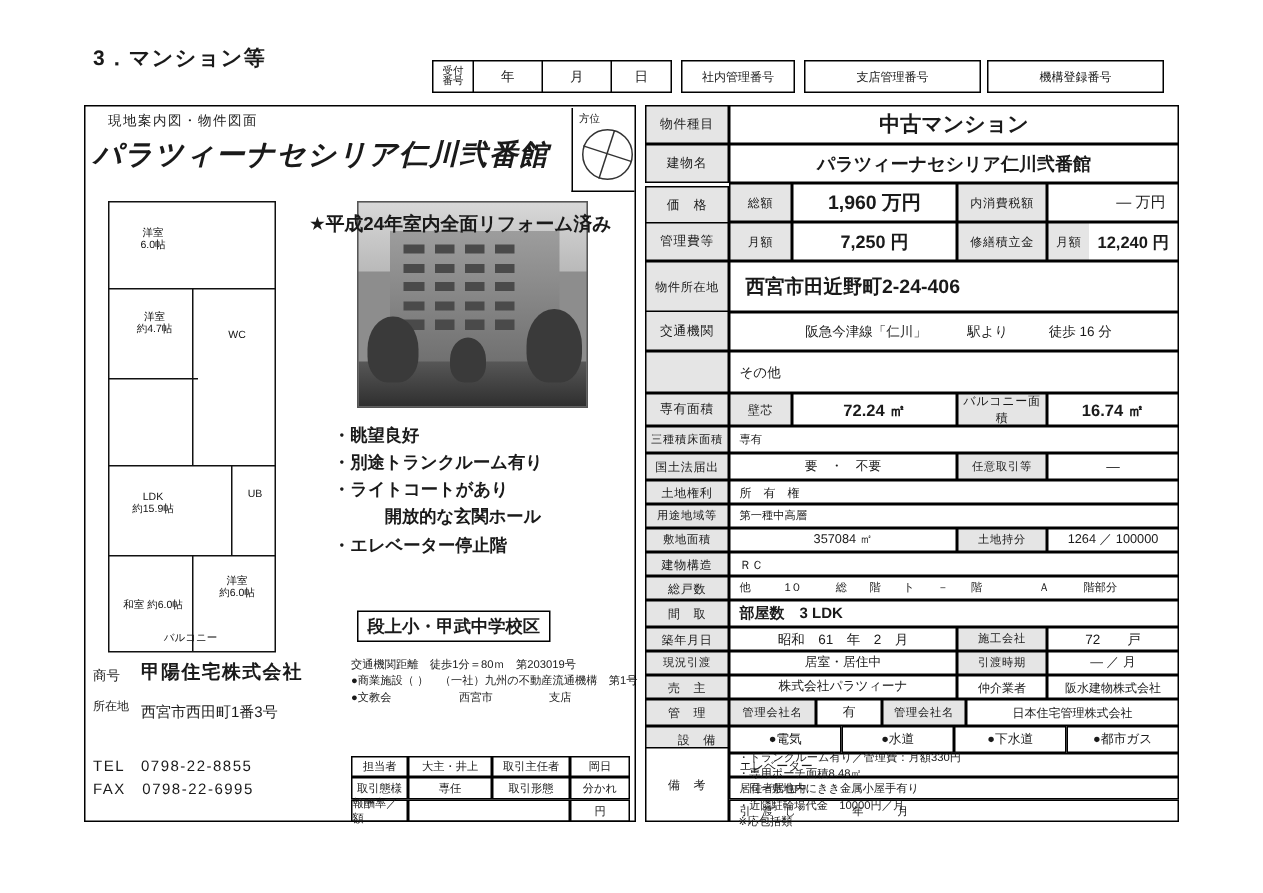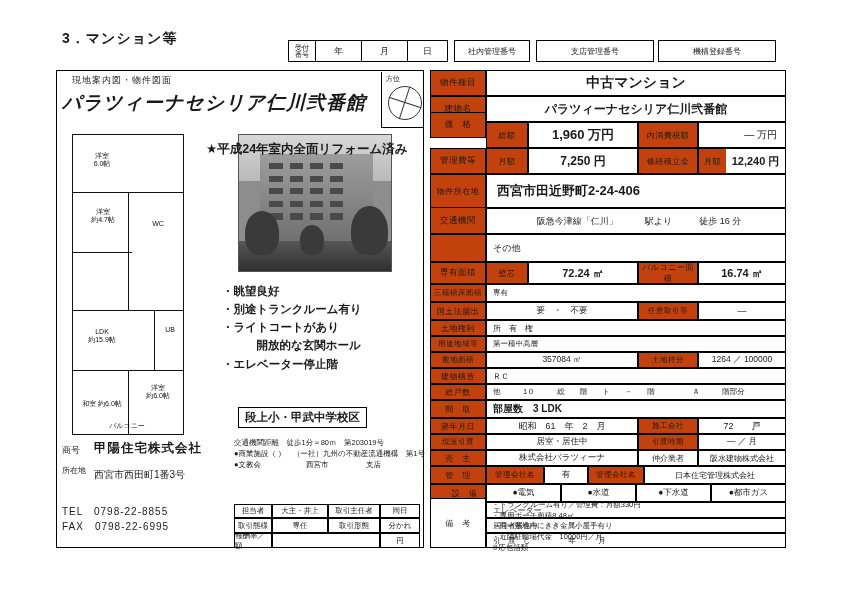--- a/index.html
+++ b/index.html
@@ -51,21 +51,21 @@
   #addr-val{left:94px;top:468px;font-size:10px;}
   #tel-line{left:62px;top:504px;font-size:10px;letter-spacing:1px;line-height:1.5;}
 
   
   #lt-note{left:234px;top:438px;font-size:7.5px;line-height:1.45;}
   #lt-grid{left:234px;top:518px;width:186px;height:30px;}
   .ltcell{position:absolute;border:1px solid #000;box-sizing:border-box;font-size:7.5px;display:flex;align-items:center;justify-content:center;}
 
   
   .rcell{position:absolute;box-sizing:border-box;border:1px solid #000;font-size:9px;display:flex;align-items:center;}
-  .rlabel{background:#c2410c;justify-content:center;text-align:center;font-size:8.5px;letter-spacing:0.5px;}
+  .rlabel{background:#e5e5e5;justify-content:center;text-align:center;font-size:8.5px;letter-spacing:0.5px;}
   .rval{justify-content:flex-start;padding-left:6px;}
   .big{font-size:14px;font-weight:bold;justify-content:center;}
   .mid{font-size:12px;font-weight:bold;justify-content:center;}
   .small{font-size:8px;}
   .tiny{font-size:7.5px;}
 </style>
 </head>
 <body>
 
 <div id="page">
@@ -209,21 +209,21 @@
     <div class="ltcell" style="left:38px;top:15px;width:108px;height:15px;"></div>
     <div class="ltcell" style="left:146px;top:15px;width:40px;height:15px;">円</div>
   </div>
 
   <div class="rcell rlabel" style="left:430px;top:70px;width:56px;height:26px;">物件種目</div>
   <div class="rcell big" style="left:486px;top:70px;width:300px;height:26px;">中古マンション</div>
 
   <div class="rcell rlabel" style="left:430px;top:96px;width:56px;height:26px;">建物名</div>
   <div class="rcell mid" style="left:486px;top:96px;width:300px;height:26px;">パラツィーナセシリア仁川弐番館</div>
 
-  <div class="rcell rlabel" style="left:430px;top:112px;width:56px;height:26px;">価　格</div>
+  <div class="rcell rlabel" style="left:430px;top:124px;width:56px;height:26px;">価　格</div>
   <div class="rcell rlabel small" style="left:486px;top:122px;width:42px;height:26px;">総額</div>
   <div class="rcell" style="left:528px;top:122px;width:110px;height:26px;font-size:13px;font-weight:bold;justify-content:center;">1,960 万円</div>
   <div class="rcell rlabel small" style="left:638px;top:122px;width:60px;height:26px;">内消費税額</div>
   <div class="rcell" style="left:698px;top:122px;width:88px;height:26px;justify-content:flex-end;padding-right:8px;font-size:10px;">— 万円</div>
 
   <div class="rcell rlabel" style="left:430px;top:148px;width:56px;height:26px;">管理費等</div>
   <div class="rcell rlabel small" style="left:486px;top:148px;width:42px;height:26px;">月額</div>
   <div class="rcell" style="left:528px;top:148px;width:110px;height:26px;font-size:12px;font-weight:bold;justify-content:center;">7,250 円</div>
   <div class="rcell rlabel small" style="left:638px;top:148px;width:60px;height:26px;">修繕積立金</div>
   <div class="rcell rlabel small" style="left:698px;top:148px;width:28px;height:26px;border-right:none;">月額</div>

